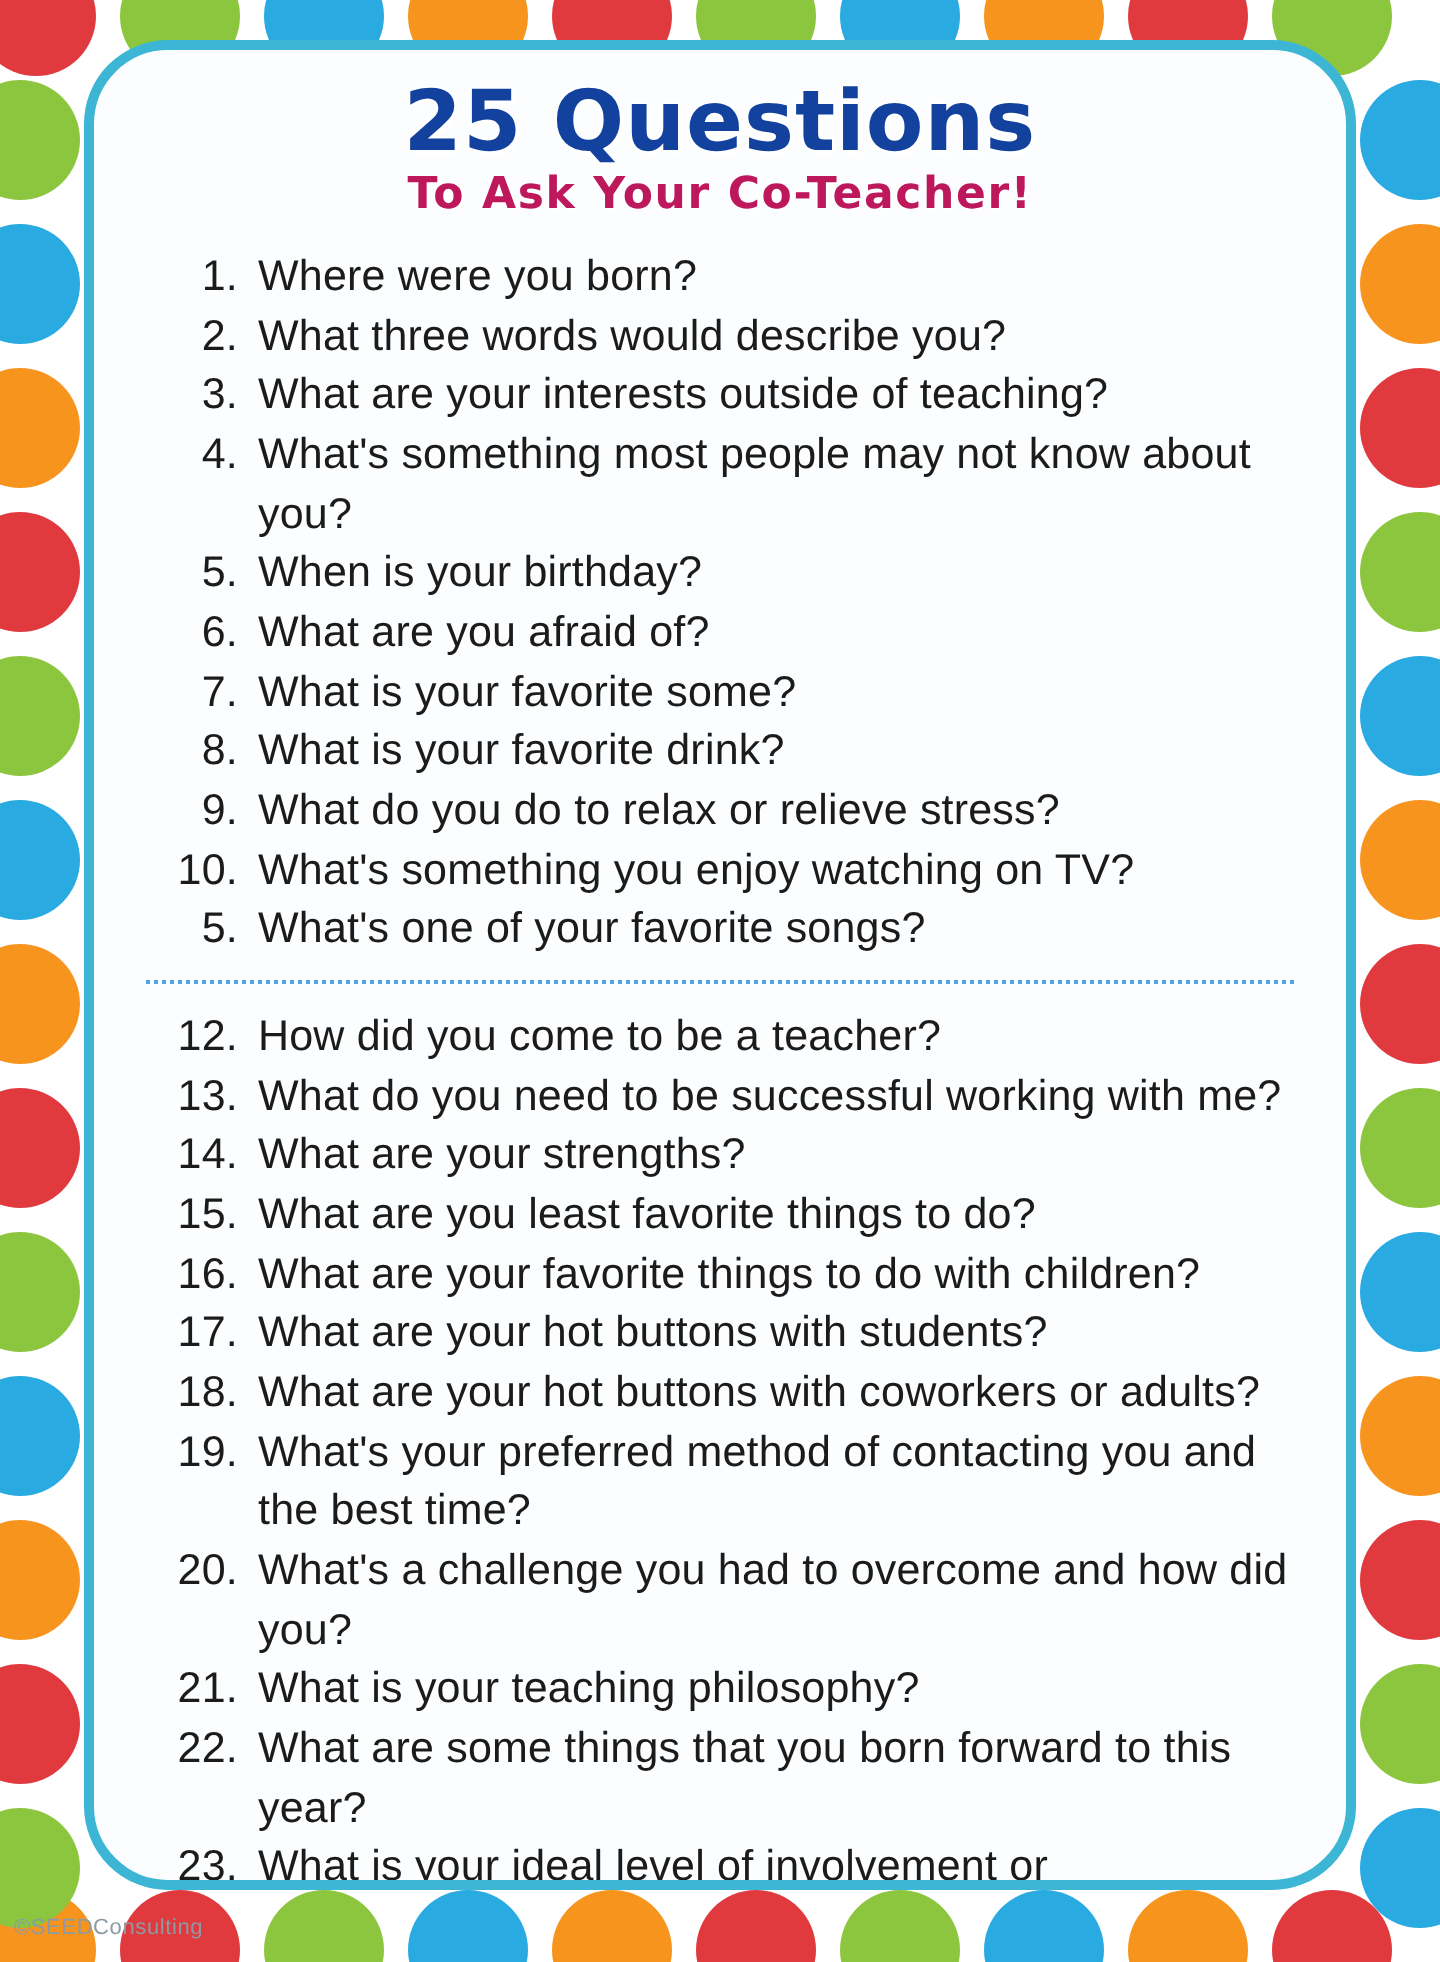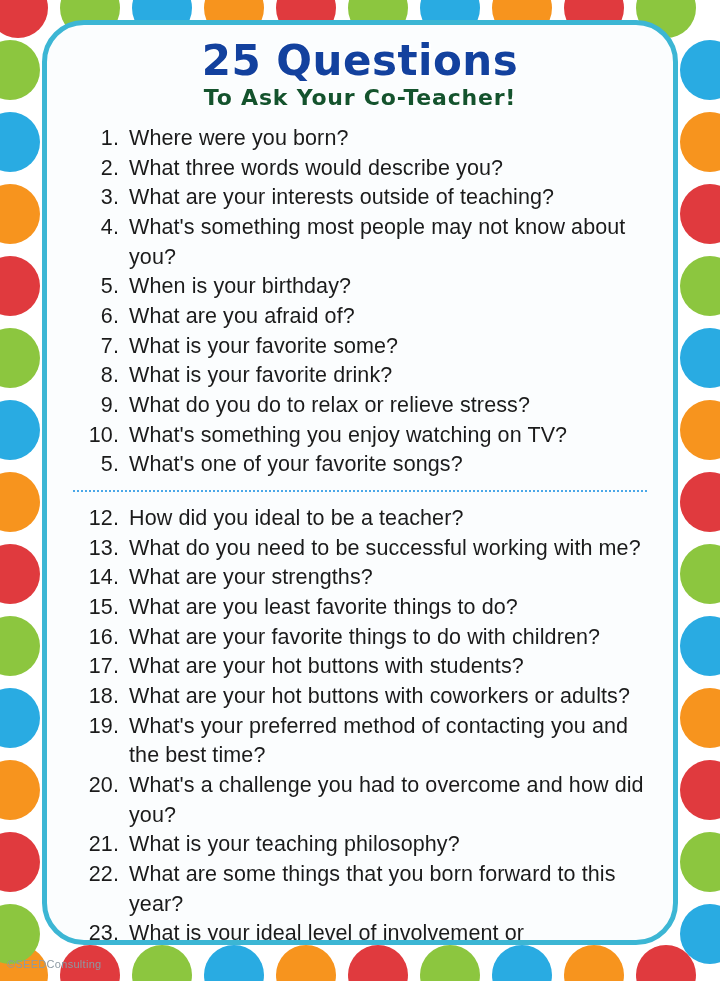--- a/index.html
+++ b/index.html
@@ -57,21 +57,21 @@
     text-shadow:
       2px 2px 0 #ffffff,
       -1px -1px 0 #ffffff,
       1px -1px 0 #ffffff,
       -1px 1px 0 #ffffff;
   }
   #sub-title {
     font-family: "DejaVu Sans", sans-serif;
     font-weight: bold;
     font-size: 22px;
-    color: #14532d;
+    color: #be185d;
     margin-top: 2px;
     letter-spacing: 0.8px;
     text-shadow: 1px 1px 0 #ffffff;
   }
 
   
   .qlist {
     list-style: none;
     margin: 0;
     padding: 0;
@@ -228,21 +228,21 @@
           <span class="qnum">5.</span>
           <span class="qtext">What's one of your favorite songs?</span>
         </li>
       </ul>
 
     <div id="divider"></div>
 
     <ul class="qlist" id="section-bottom">
         <li class="qrow">
           <span class="qnum">12.</span>
-          <span class="qtext">How did you ideal to be a teacher?</span>
+          <span class="qtext">How did you come to be a teacher?</span>
         </li>
         <li class="qrow">
           <span class="qnum">13.</span>
           <span class="qtext">What do you need to be successful working with me?</span>
         </li>
         <li class="qrow">
           <span class="qnum">14.</span>
           <span class="qtext">What are your strengths?</span>
         </li>
         <li class="qrow">

